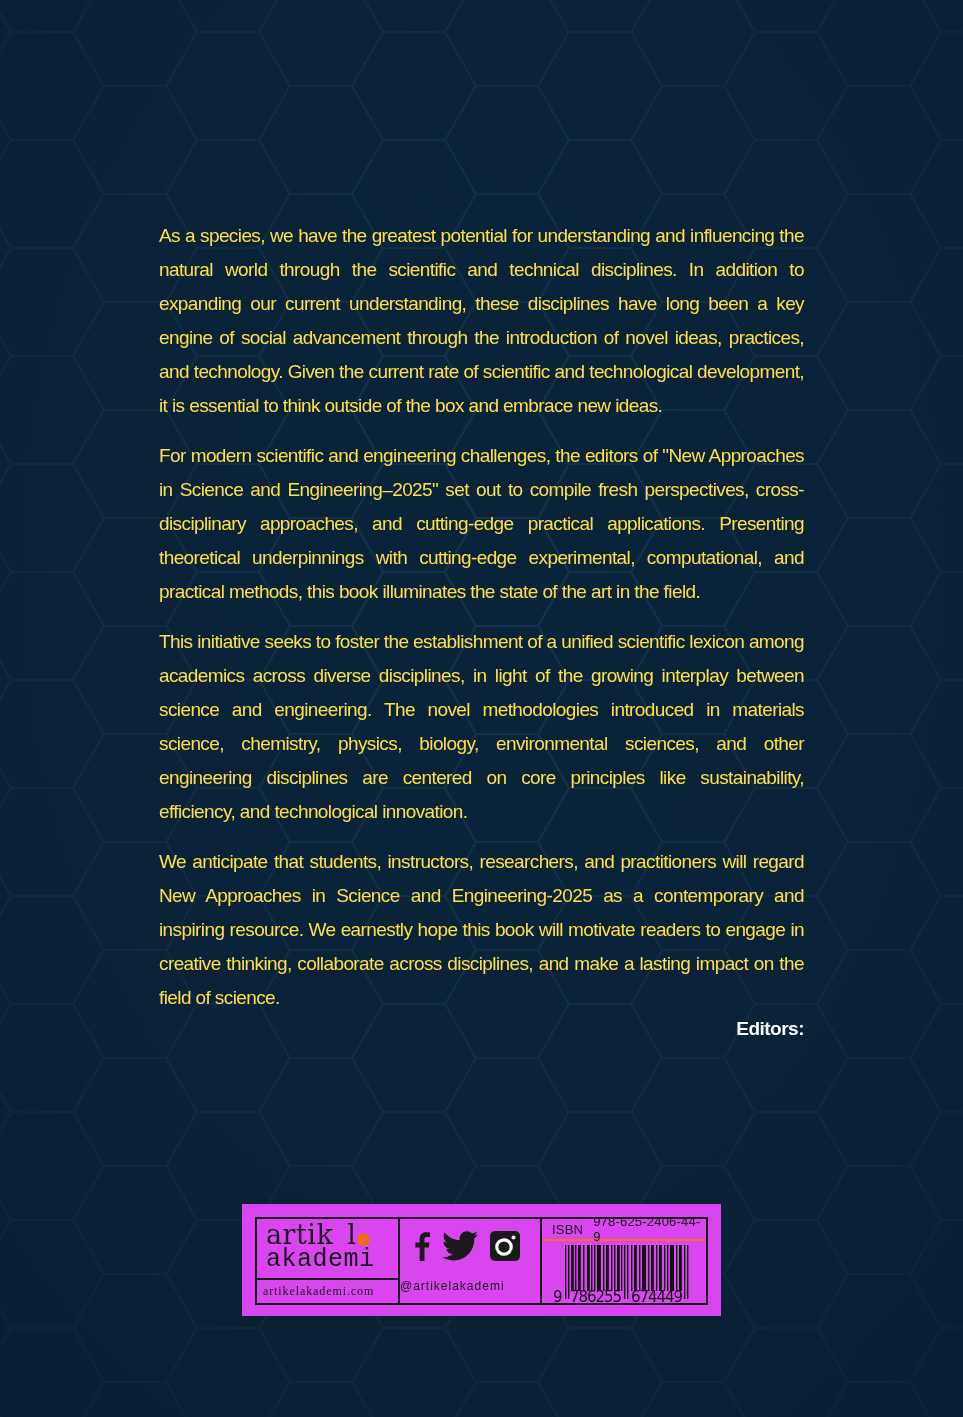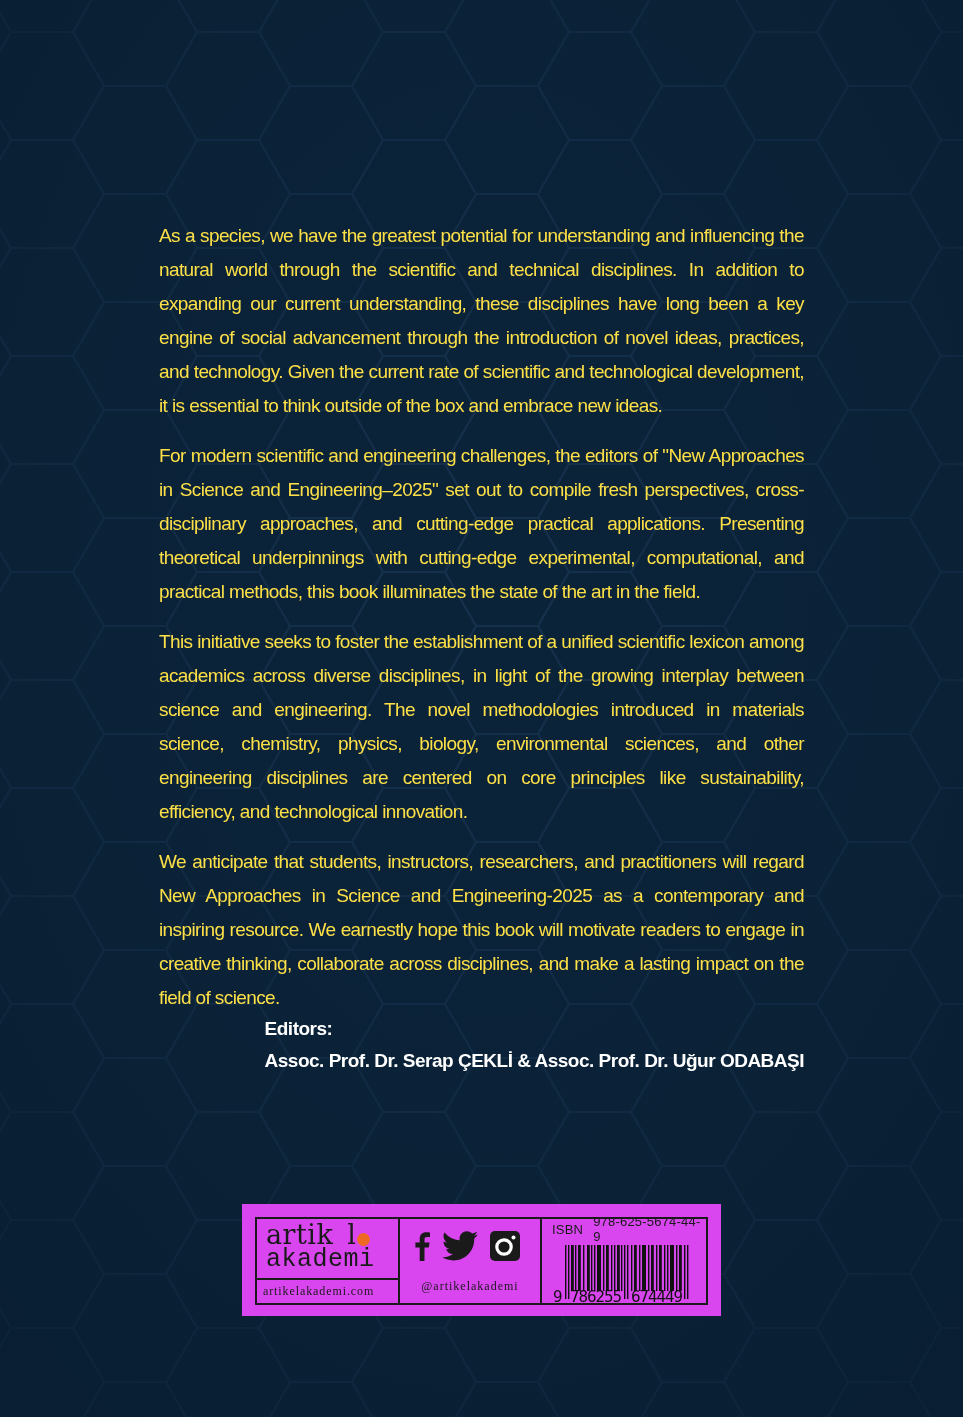--- a/index.html
+++ b/index.html
@@ -50,26 +50,26 @@
     position: absolute; left: 100px; top: 14px; width: 13px; height: 13px; border-radius: 50%;
     background: #ee6a24;
   }
   .site-url {
     flex: 1; font-size: 12px; color: #1a1a1a; display: flex; align-items: center;
     padding-left: 6px; letter-spacing: 0.9px; font-family: Liberation Serif, serif;
   }
   .cell-social { width: 140px; border-right: 2px solid #1a1a1a; position: relative; }
   .social-icons { position: absolute; left: 14px; top: 12px; display: flex; align-items: center; gap: 12px; }
   .handle {
-    position: absolute; left: 0; right: 0; top: 60px; text-align: center;
-    font-size: 12px; color: #1a1a1a; letter-spacing: 1px; font-family: Liberation Serif, serif;
+    position: absolute; left: 0; right: 0; top: 60px; 
+    font-size: 12px; color: #1a1a1a; letter-spacing: 1px; font-family: Liberation Sans, sans-serif;
   }
   .cell-isbn { flex: 1; display: flex; flex-direction: column; }
   .isbn-line {
-    height: 20px; border-bottom: 2px solid #d946ef; font-size: 13px; color: #1a1a1a;
+    height: 20px; border-bottom: 2px solid #f97316; font-size: 13px; color: #1a1a1a;
     display: flex; align-items: center; padding-left: 10px; letter-spacing: 0.2px;
   }
   .isbn-line .lbl { margin-right: 10px; }
   .barcode-area { position: relative; flex: 1; }
   .barcode-svg { position: absolute; left: 11px; top: 4px; }
 </style>
 </head>
 <body>
 
 <svg class="bg-hex" width="963" height="1417" xmlns="http://www.w3.org/2000/svg">
@@ -91,21 +91,20 @@
 
 <div class="content">
   <p class="para">As a species, we have the greatest potential for understanding and influencing the natural world through the scientific and technical disciplines. In addition to expanding our current understanding, these disciplines have long been a key engine of social advancement through the introduction of novel ideas, practices, and technology. Given the current rate of scientific and technological development, it is essential to think outside of the box and embrace new ideas.</p>
   <p class="para">For modern scientific and engineering challenges, the editors of "New Approaches in Science and Engineering–2025" set out to compile fresh perspectives, cross-disciplinary approaches, and cutting-edge practical applications. Presenting theoretical underpinnings with cutting-edge experimental, computational, and practical methods, this book illuminates the state of the art in the field.</p>
   <p class="para">This initiative seeks to foster the establishment of a unified scientific lexicon among academics across diverse disciplines, in light of the growing interplay between science and engineering. The novel methodologies introduced in materials science, chemistry, physics, biology, environmental sciences, and other engineering disciplines are centered on core principles like sustainability, efficiency, and technological innovation.</p>
   <p class="para">We anticipate that students, instructors, researchers, and practitioners will regard New Approaches in Science and Engineering-2025 as a contemporary and inspiring resource. We earnestly hope this book will motivate readers to engage in creative thinking, collaborate across disciplines, and make a lasting impact on the field of science.</p>
 </div>
 
 <div class="editors">
   <div>Editors:</div>
-  <div>Assoc. Prof. Dr. Serap ÇEKLİ &amp; Assoc. Prof. Dr. Uğur ODABAŞI</div>
 </div>
 
 <div class="sticker">
   <div class="sticker-frame">
     <div class="cell-logo">
       <div class="logo-area">
         <span class="logo-line1"><span>artik</span><span style="display:inline-block;width:14px"></span><span>l</span></span>
         <span class="logo-dot"></span>
         <span class="logo-line2">akademi</span>
       </div>
@@ -125,21 +124,21 @@
           <circle cx="14" cy="16" r="7.2" fill="none" stroke="#ffffff" stroke-width="3.2"></circle>
           <circle cx="23.5" cy="6.5" r="2" fill="#ffffff"></circle>
         </svg>
       </div>
       <div class="handle">@artikelakademi</div>
     </div>
 
     <div class="cell-isbn">
       <div class="isbn-line">
         <span class="lbl">ISBN</span>
-        <span>978-625-5674-44-9</span>
+        <span>978-625-2406-44-9</span>
       </div>
       <div class="barcode-area">
         <svg class="barcode-svg" width="148" height="58" viewBox="0 0 148 58">
           <g fill="#111">
             <rect x="12" y="0" width="1.4" height="54"></rect>
               <rect x="15" y="0" width="1.4" height="54"></rect>
             <rect x="18" y="0" width="2.8" height="46"></rect>
               <rect x="22" y="0" width="1.4" height="46"></rect>
             <rect x="25" y="0" width="2.8" height="46"></rect>
               <rect x="30" y="0" width="1.4" height="46"></rect>

